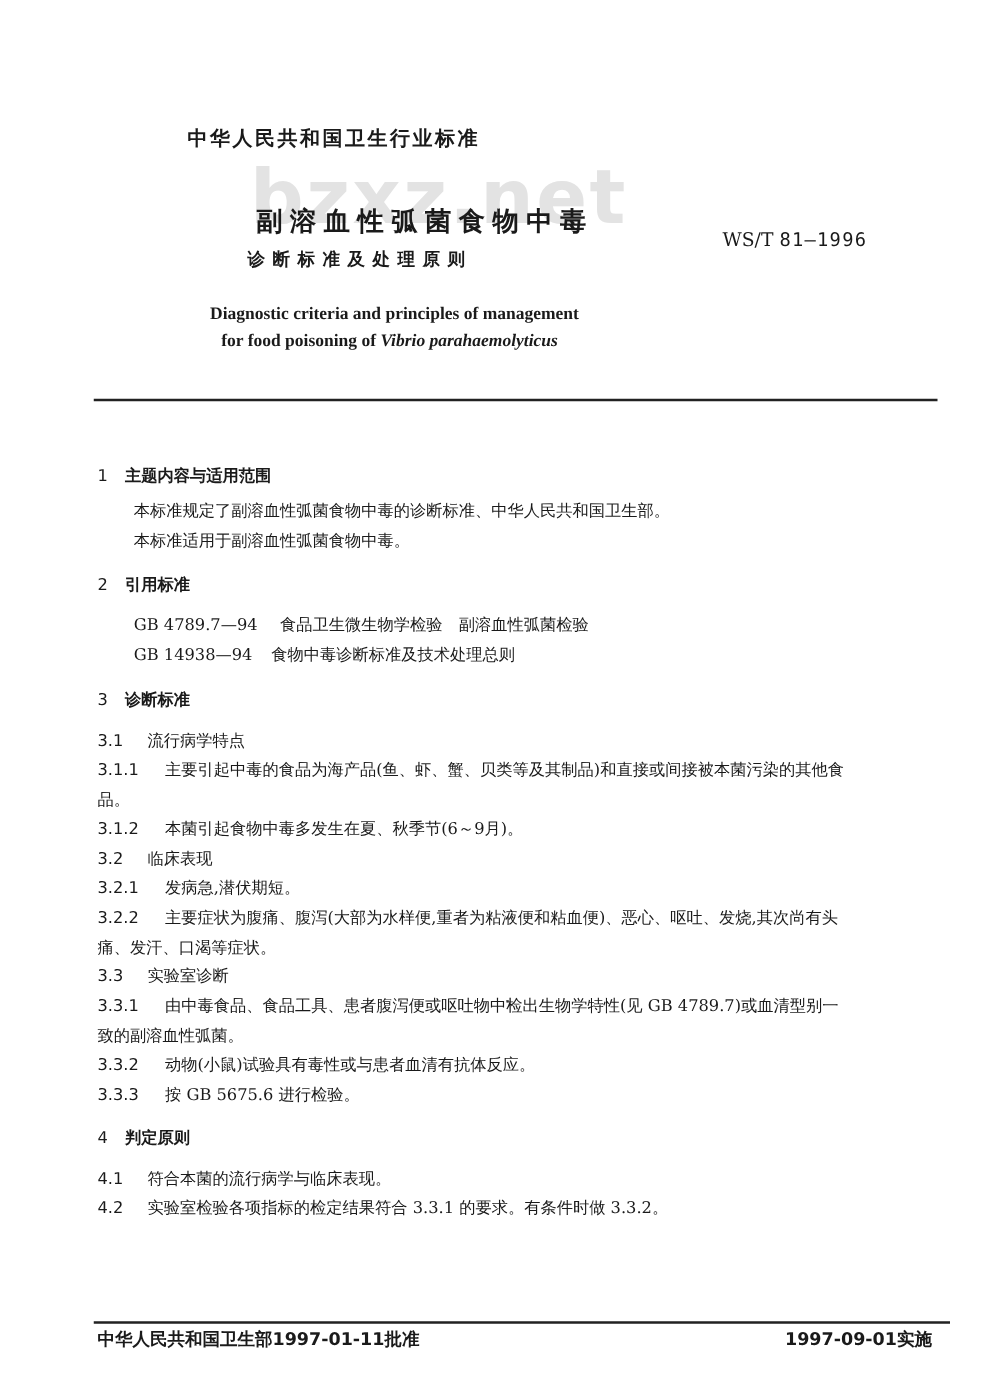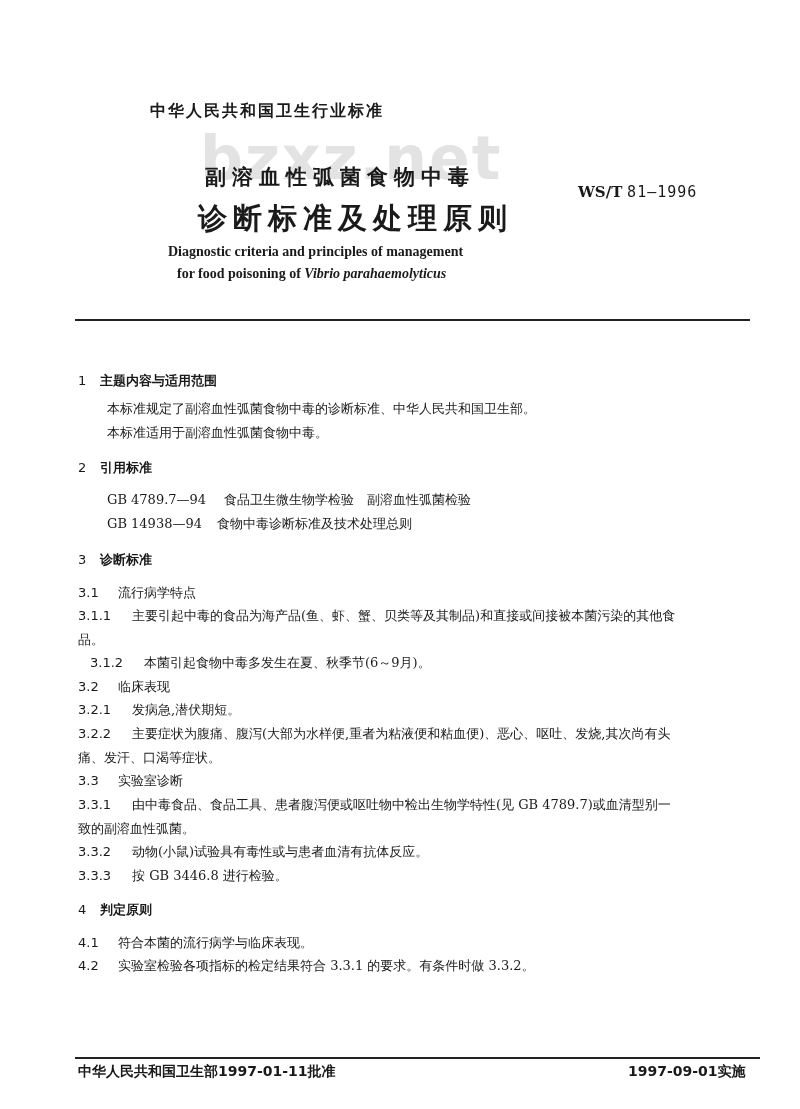--- a/index.html
+++ b/index.html
@@ -6,23 +6,23 @@
   body { width: 800px; height: 1109px; position: relative; overflow: hidden;
          font-family: "DejaVu Serif", "Liberation Serif", serif; color: #1a1a1a; }
   .abs { position: absolute; white-space: nowrap; }
   .watermark { left: 200px; top: 128px; font-family: "DejaVu Sans", sans-serif; font-weight: bold;
                font-size: 60px; color: #e3e3e3; letter-spacing: 2px; line-height: 1; z-index: 0; }
   .agency { left: 150px; top: 101px; font-family: "DejaVu Sans", sans-serif; font-weight: bold;
             font-size: 16px; letter-spacing: 2px; z-index: 1; }
   .title1 { left: 205px; top: 163px; font-family: "DejaVu Sans", sans-serif; font-weight: bold;
             font-size: 21px; letter-spacing: 6px; z-index: 1; }
   .title2 { left: 198px; top: 199px; font-family: "DejaVu Sans", sans-serif; font-weight: bold;
-            font-size: 29px; letter-spacing: 6px; z-index: 1; }
+            font-size: 14px; letter-spacing: 6px; z-index: 1; }
   .std-no { left: 578px; top: 183px; font-size: 15px; z-index: 1; }
-  .std-no .code { font-family: "DejaVu Serif", serif; font-weight: bold; text-align: right; }
+  .std-no .code { font-family: "DejaVu Serif", serif; font-weight: normal; text-align: right; }
   .std-no .num { font-family: "DejaVu Sans Mono", monospace; letter-spacing: 1px; }
   .en1 { left: 168px; top: 244px; font-family: "Liberation Serif", serif; font-weight: bold; font-size: 14px; }
   .en2 { left: 177px; top: 266px; font-family: "Liberation Serif", serif; font-weight: bold; font-size: 14px; }
   .en2 i { font-style: italic; }
   .rule-top { left: 75px; top: 319px; width: 675px; height: 2px; background: #222; }
   .rule-bottom { left: 75px; top: 1057px; width: 685px; height: 2px; background: #222; }
   .h { font-family: "DejaVu Sans", sans-serif; font-weight: bold; font-size: 13px; }
   .h .n { display: inline-block; width: 22px; font-weight: normal; }
   .p { font-size: 13px; }
   .cl { font-size: 13px; }
@@ -70,21 +70,21 @@
 </div>
 
 <div class="abs cl" style="left:78px; top:584px;">
   <span class="n" style="width:40px;">3.1</span><span>流行病学特点</span>
 </div>
 <div class="abs cl" style="left:78px; top:607px;">
   <span class="n" style="width:54px;">3.1.1</span><span>主要引起中毒的食品为海产品(鱼、虾、蟹、贝类等及其制品)和直接或间接被本菌污染的其他食</span>
 </div>
 <div class="abs cl" style="left:78px; top:631px;">品。</div>
 <div class="abs cl" style="left:78px; top:654px;">
-  <span class="n" style="width:54px;margin-left:12px;">3.1.2</span><span>本菌引起食物中毒多发生在夏、秋季节(6～9月)。</span>
+  <span class="n" style="width:54px;">3.1.2</span><span>本菌引起食物中毒多发生在夏、秋季节(6～9月)。</span>
 </div>
 <div class="abs cl" style="left:78px; top:678px;">
   <span class="n" style="width:40px;">3.2</span><span>临床表现</span>
 </div>
 <div class="abs cl" style="left:78px; top:701px;">
   <span class="n" style="width:54px;">3.2.1</span><span>发病急,潜伏期短。</span>
 </div>
 <div class="abs cl" style="left:78px; top:725px;">
   <span class="n" style="width:54px;">3.2.2</span><span>主要症状为腹痛、腹泻(大部为水样便,重者为粘液便和粘血便)、恶心、呕吐、发烧,其次尚有头</span>
 </div>
@@ -94,21 +94,21 @@
 </div>
 <div class="abs dot"></div>
 <div class="abs cl" style="left:78px; top:796px;">
   <span class="n" style="width:54px;">3.3.1</span><span>由中毒食品、食品工具、患者腹泻便或呕吐物中检出生物学特性(见 GB 4789.7)或血清型别一</span>
 </div>
 <div class="abs cl" style="left:78px; top:820px;">致的副溶血性弧菌。</div>
 <div class="abs cl" style="left:78px; top:843px;">
   <span class="n" style="width:54px;">3.3.2</span><span>动物(小鼠)试验具有毒性或与患者血清有抗体反应。</span>
 </div>
 <div class="abs cl" style="left:78px; top:867px;">
-  <span class="n" style="width:54px;">3.3.3</span><span>按 GB 3446.8 进行检验。</span>
+  <span class="n" style="width:54px;">3.3.3</span><span>按 GB 5675.6 进行检验。</span>
 </div>
 
 <div class="abs h" style="left:78px; top:901px;">
   <span class="n">4</span><span>判定原则</span>
 </div>
 <div class="abs cl" style="left:78px; top:934px;">
   <span class="n" style="width:40px;">4.1</span><span>符合本菌的流行病学与临床表现。</span>
 </div>
 <div class="abs cl" style="left:78px; top:957px;">
   <span class="n" style="width:40px;">4.2</span><span>实验室检验各项指标的检定结果符合 3.3.1 的要求。有条件时做 3.3.2。</span>

